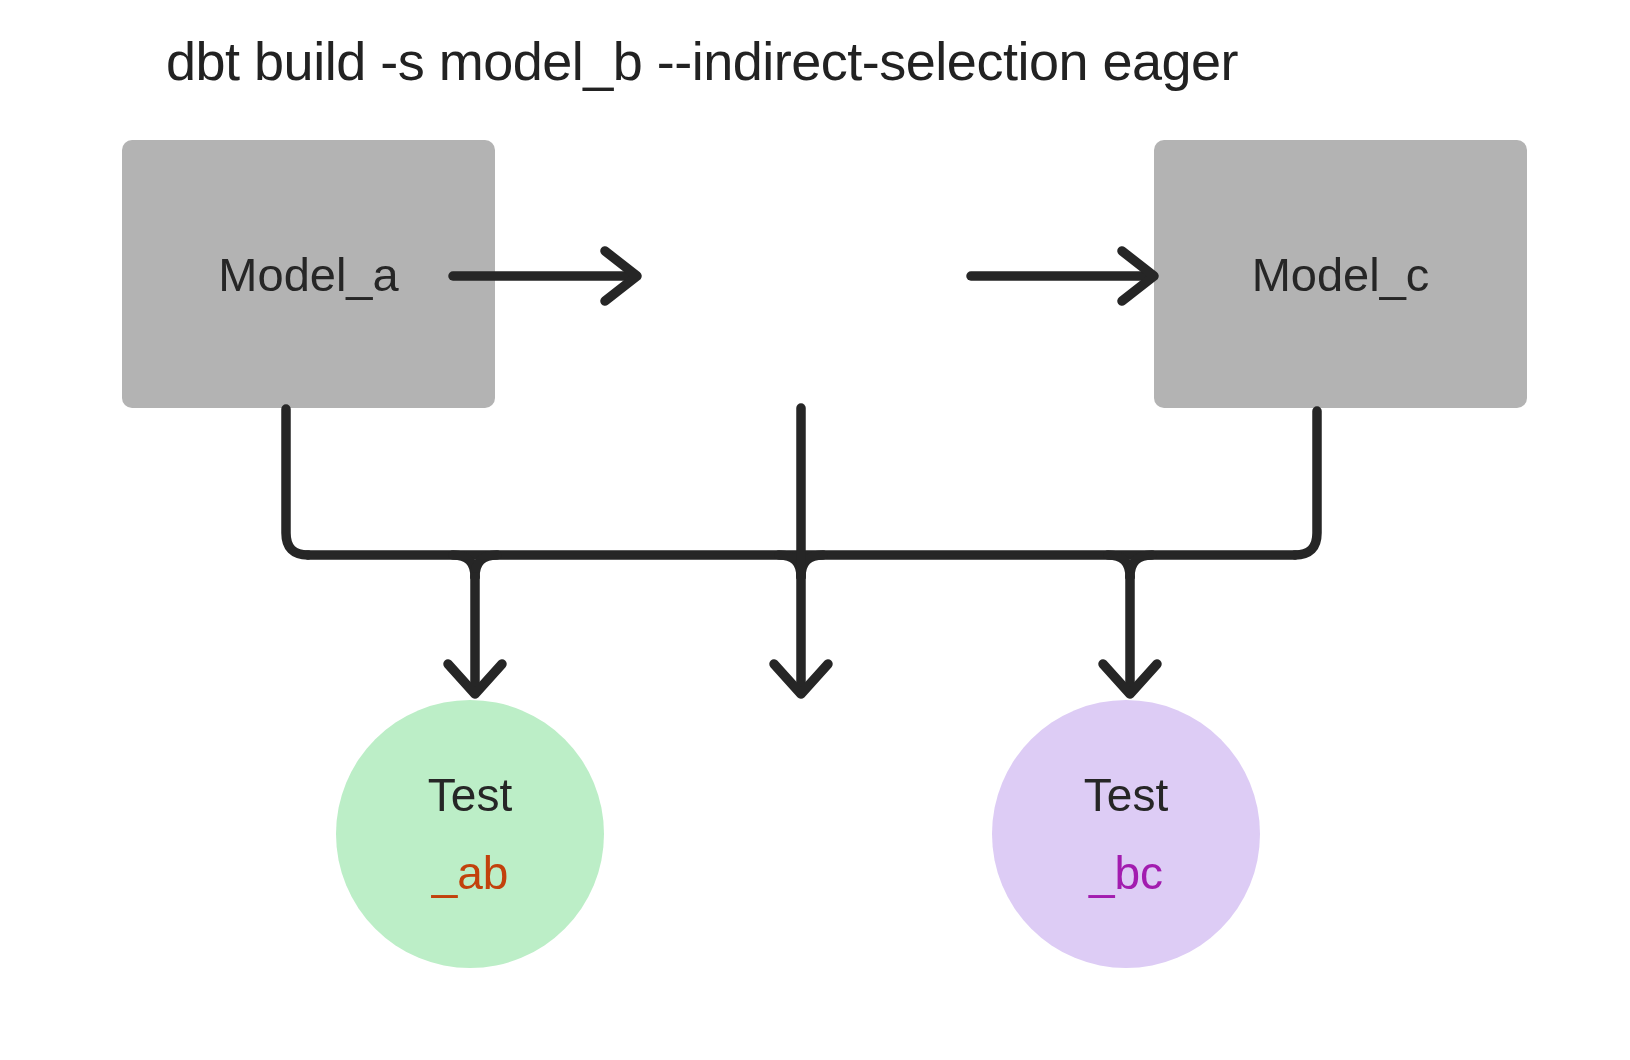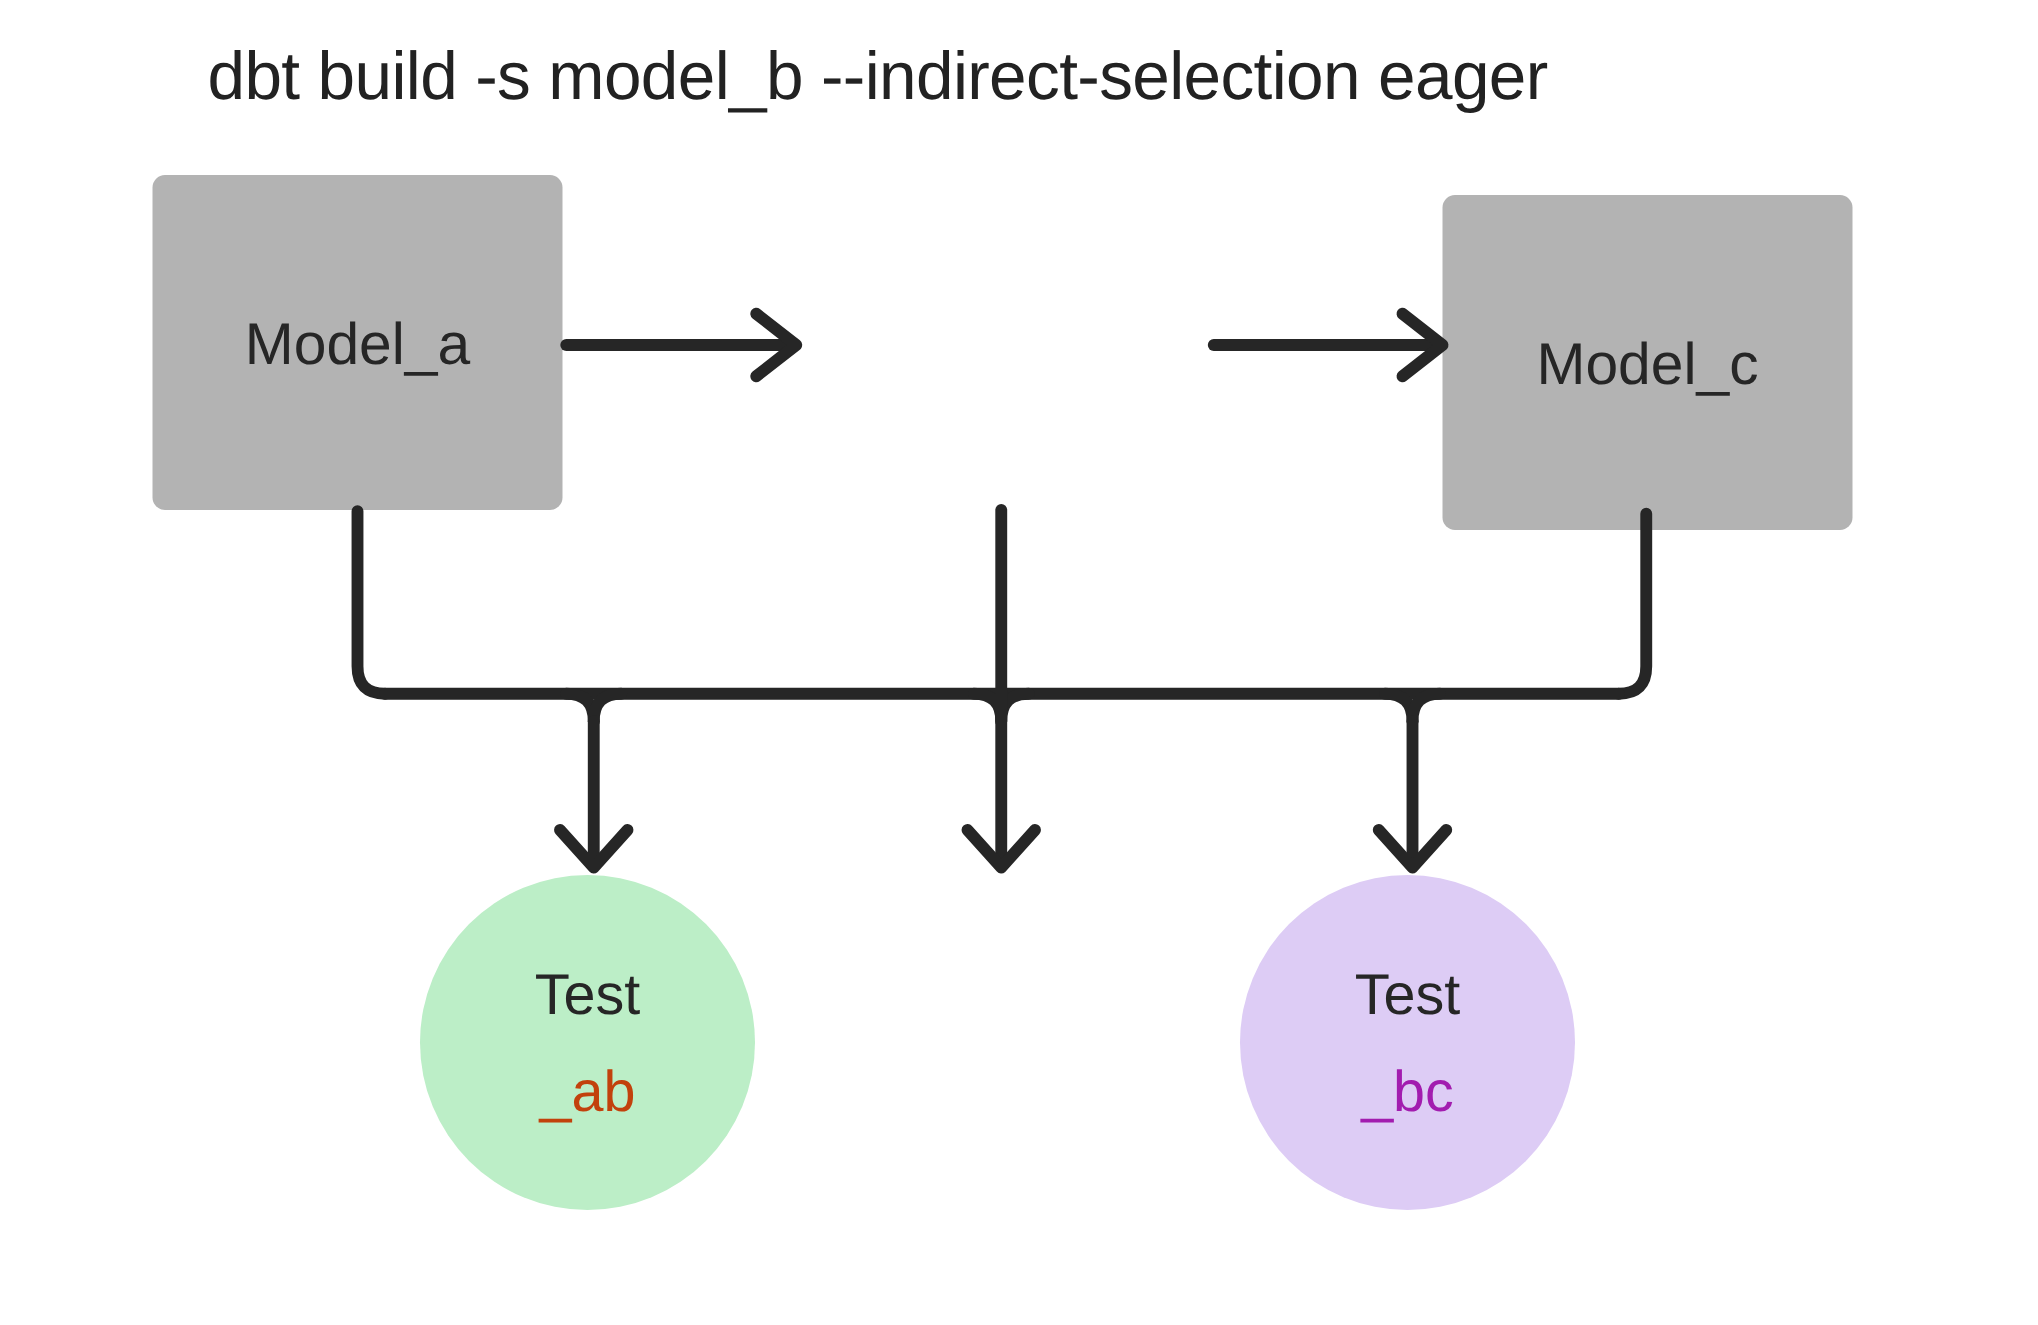--- a/index.html
+++ b/index.html
@@ -16,30 +16,30 @@
     left: 166px;
     top: 30px;
     font-size: 54px;
     font-weight: 500;
     letter-spacing: -0.5px;
     white-space: nowrap;
   }
   .model-box {
     position: absolute;
     top: 140px;
-    width: 328px;
+    width: 373px;
     height: 268px;
     border-radius: 10px;
     display: flex;
     align-items: center;
     justify-content: center;
   }
   #model-a { left: 122px; }
   #model-b { left: 638px; width: 331px; }
-  #model-c { left: 1154px; margin-top: 16px; }
+  #model-c { left: 1154px; }
   .model-label {
     font-size: 47px;
     font-weight: 400;
     letter-spacing: 0px;
   }
   .test-circle {
     position: absolute;
     width: 268px;
     height: 268px;
     border-radius: 50%;

